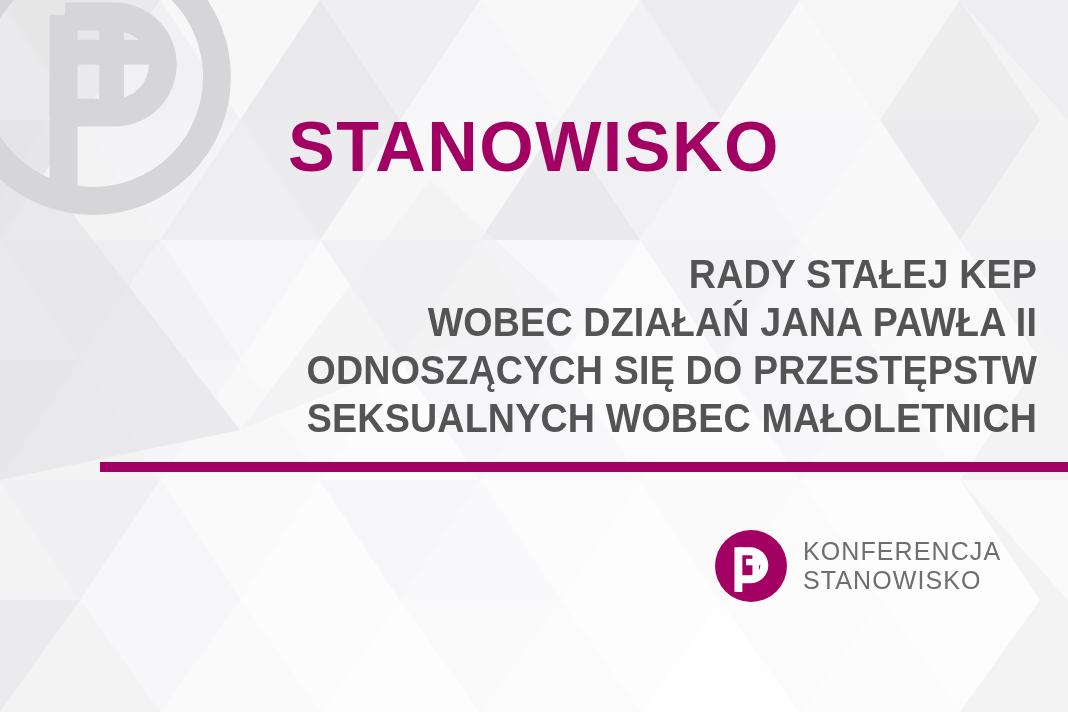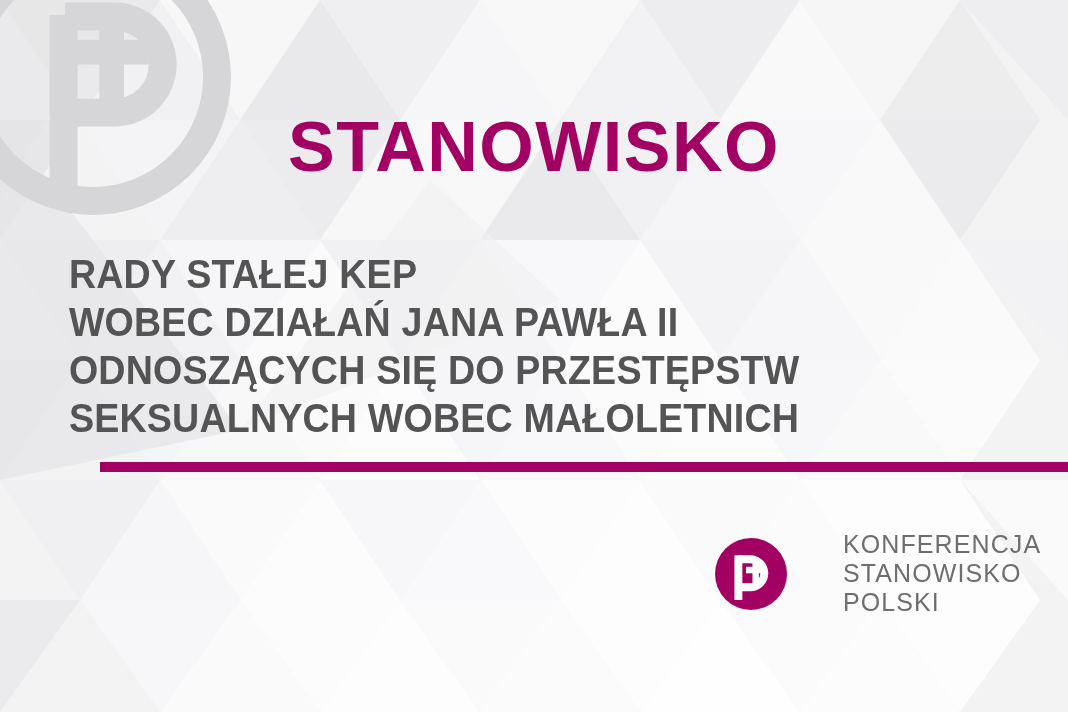--- a/index.html
+++ b/index.html
@@ -54,21 +54,21 @@
     line-height: 1;
     white-space: nowrap;
   }
 
   
   .subtitle {
     position: absolute;
     left: 0;
     right: 0;
     top: 250px;
-    text-align: left;
+    text-align: right;
     color: #545454;
     font-family: "Liberation Sans Narrow", "Liberation Sans", sans-serif;
     font-weight: bold;
     font-size: 40px;
     line-height: 48px;
     letter-spacing: 0.2px;
     padding-left: 38px;
   }
   .subtitle .line {
     display: block;
@@ -104,21 +104,21 @@
   }
   .logo-text {
     color: #6e6e6e;
     font-family: "Liberation Sans", sans-serif;
     font-weight: normal;
     font-size: 25px;
     line-height: 29px;
     letter-spacing: 1.1px;
     white-space: nowrap;
   }
-  .logo-text .lt-line { display: block; margin-left: 40px; }
+  .logo-text .lt-line { display: block; }
 </style>
 </head>
 <body>
 
 <div class="slide">
 
   <svg class="bg-poly" viewBox="0 0 1068 712" preserveAspectRatio="none" aria-hidden="true">
     <rect x="0" y="0" width="1068" height="712" fill="#f3f3f4"></rect>
     <g>
       <polygon points="0,0 160,0 80,120" fill="#eaeaec"></polygon>
@@ -243,17 +243,16 @@
       <g fill="#ffffff">
         <rect x="27" y="24" width="11" height="62"></rect>
         <path d="M33 24 h16 a25 25 0 0 1 0 50 h-16 v-11 h16 a14 14 0 0 0 0 -28 h-16 z"></path>
         <rect x="52" y="27" width="9" height="40"></rect>
         <rect x="43" y="40" width="27" height="9"></rect>
       </g>
     </svg>
     <div class="logo-text">
       <span class="lt-line">KONFERENCJA</span>
       <span class="lt-line">STANOWISKO</span>
-      <span class="lt-line">POLSKI</span>
     </div>
   </div>
 
 </div>
 
 </body></html>

